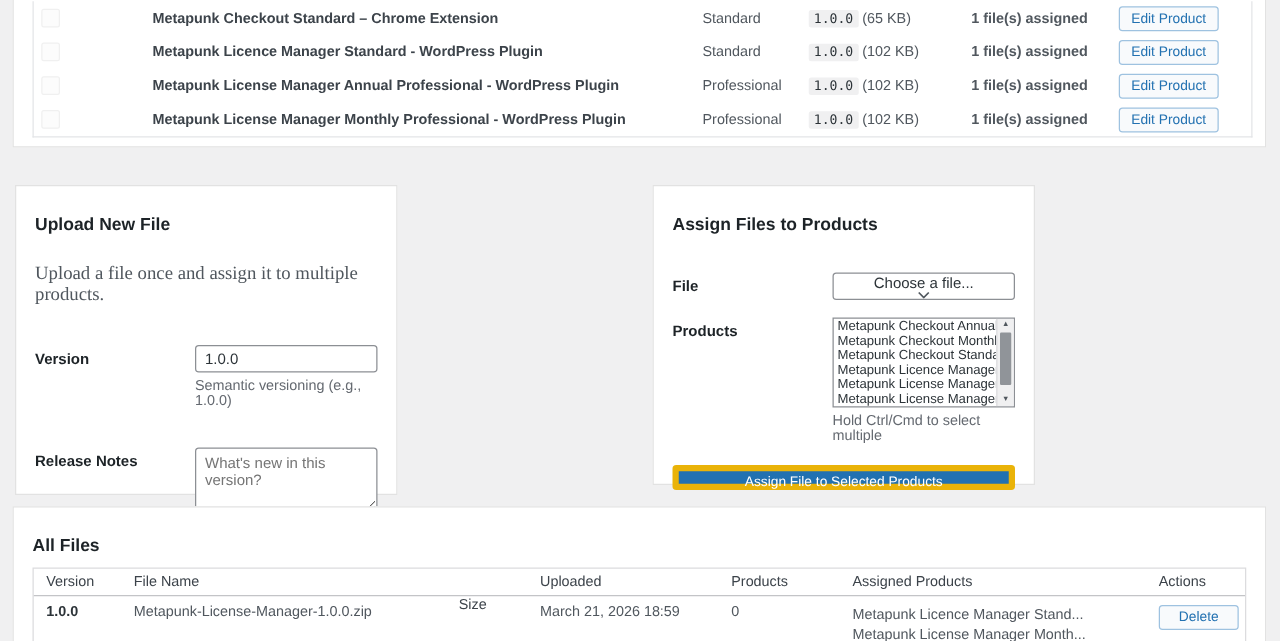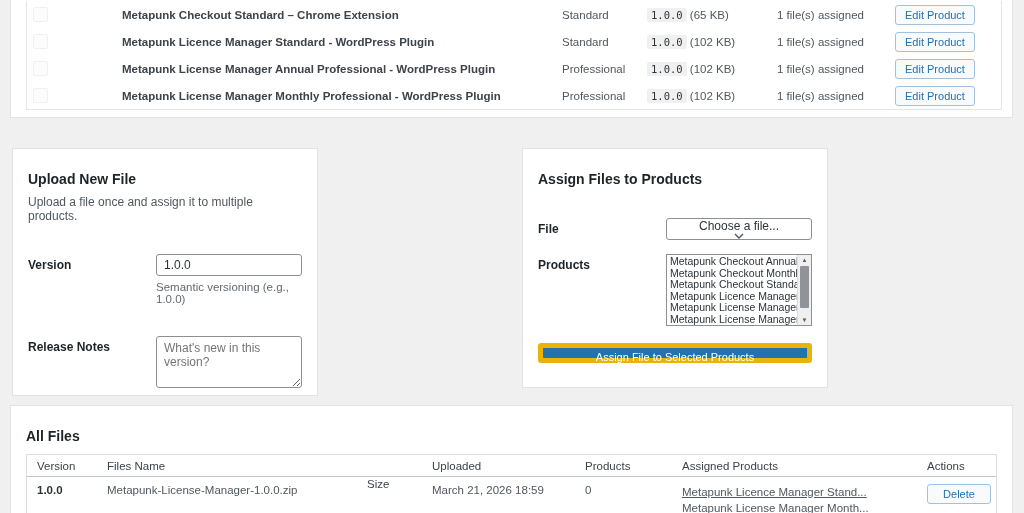--- a/index.html
+++ b/index.html
@@ -9,32 +9,32 @@
 
   
   .card-top{left:10px;top:-10px;width:1003px;height:128px;}
   .ptable{position:absolute;left:15px;right:10px;top:10px;border:1px solid #e3e5e8;border-top:none;}
   .prow{display:flex;align-items:center;height:27px;}
   .pc-thumb{width:95px;box-sizing:border-box;padding-left:6px;display:flex;align-items:center;}
   .thumb{width:13px;height:13px;border:1px solid #f0f0f0;background:#fcfcfc;border-radius:2px;}
   .pc-name{width:440px;font-size:11.5px;font-weight:700;color:#3c434a;white-space:nowrap;overflow:hidden;}
   .pc-tier{width:85px;font-size:11.5px;color:#50575e;}
   .pc-ver{width:130px;font-size:11.5px;color:#50575e;white-space:nowrap;}
-  .pc-assigned{width:118px;font-size:11.5px;color:#50575e;white-space:nowrap;}
+  .pc-assigned{width:118px;font-size:11.5px;color:#50575e;white-space:nowrap;font-weight:bold;}
   .pc-action{flex:1;}
   .badge{display:inline-block;background:#f0f0f1;font-family:"DejaVu Sans Mono",monospace;font-size:10.5px;padding:1px 4px;border-radius:2px;color:#2c3338;}
 
   .btn-secondary{display:inline-block;box-sizing:border-box;background:#f8fafc;border:1px solid #9ec2e0;color:#2271b1;border-radius:3px;font-size:11px;line-height:16px;padding:1px 9px;height:20px;cursor:pointer;font-family:inherit;}
   .btn-primary{display:block;box-sizing:border-box;width:100%;background:#2271b1;border:5px solid #eab308;color:#fff;border-radius:3px;font-size:11px;line-height:16px;height:20px;text-align:center;cursor:pointer;font-family:inherit;}
 
   
   .card-upload{left:12px;top:148px;width:306px;height:248px;padding:0 15px;}
   .card-assign{left:522px;top:148px;width:306px;height:240px;padding:0 15px;}
   .panel-title{font-size:14px;font-weight:700;color:#1d2327;margin:22px 0 0 0;}
-  .panel-desc{font-size:12px;color:#50575e;margin:8px 0 0 0;}
+  .panel-desc{font-size:15px;color:#50575e;margin:24px 0 0 0;font-family:Liberation Serif, serif;}
   .form-row{display:flex;margin-top:31px;}
   .flabel{width:128px;box-sizing:border-box;font-size:12px;font-weight:700;color:#1d2327;padding-top:4px;}
   .fcontrol{flex:1;min-width:0;}
   .txt-input{width:100%;box-sizing:border-box;height:22px;border:1px solid #8c8f94;border-radius:3px;padding:0 7px;font-size:12px;color:#2c3338;font-family:inherit;background:#fff;}
   .help{font-size:11.5px;color:#646970;margin-top:5px;}
   .ta{width:100%;box-sizing:border-box;height:52px;border:1px solid #8c8f94;border-radius:3px;padding:4px 7px;font-size:12px;color:#2c3338;font-family:inherit;background:#fff;}
   .upload-bar{height:12px;background:#f0f0f1;border-radius:2px;margin-top:6px;}
   .selectbox{box-sizing:border-box;height:22px;border:1px solid #8c8f94;border-radius:3px;display:flex;align-items:center;justify-content:space-between;padding:0 7px;font-size:12px;color:#2c3338;background:#fff;cursor:pointer;flex-direction:column;}
   .listbox{box-sizing:border-box;height:72px;border:1px solid #8c8f94;background:#fff;display:flex;overflow:hidden;}
   .lb-options{flex:1;overflow:hidden;padding-top:1px;}
@@ -51,21 +51,21 @@
   .fhead{display:flex;align-items:center;height:21px;border-bottom:1px solid #c3c4c7;font-size:11.5px;color:#3c434a;}
   .frow{display:flex;align-items:flex-start;padding-top:7px;font-size:11.5px;color:#50575e;padding-bottom:8px;}
   .ac-ver{width:80px;box-sizing:border-box;padding-left:10px;}
   .ac-name{width:260px;}
   .ac-size{width:65px;margin-top:36px;}
   .ac-up{width:153px;}
   .ac-dl{width:97px;}
   .ac-ap{width:245px;}
   .ac-act{flex:1;box-sizing:border-box;padding-right:5px;}
   .frow .ac-ver{font-weight:700;color:#2c3338;}
-  .ap-line{line-height:16px;white-space:nowrap;text-decoration:underline;}
+  .ap-line{line-height:16px;white-space:nowrap;}
   .btn-delete{width:100%;text-align:center;}
   .files-title{font-size:14px;font-weight:700;color:#1d2327;margin:22px 0 0 0;}
 </style>
 </head>
 <body>
 
 <div class="stage">
 
   <div class="card card-top">
     <div class="ptable">
@@ -173,35 +173,36 @@
             <div class="lb-option">Metapunk License Manager Monthl</div>
           </div>
           <div class="lb-scroll">
             <div class="lb-arrow">▲</div>
             <div class="lb-track">
                 <div class="lb-thumb"></div>
               </div>
             <div class="lb-arrow">▼</div>
           </div>
         </div>
+        <div class="help">Hold Ctrl/Cmd to select multiple</div>
       </div>
     </div>
 
     <div class="assign-btn-wrap">
       <button class="btn-primary">Assign File to Selected Products</button>
     </div>
   </div>
 
   <div class="card card-files">
     <h2 class="files-title">All Files</h2>
 
     <div class="ftable">
       <div class="fhead">
         <div class="ac-ver">Version</div>
-        <div class="ac-name">Files Name</div>
+        <div class="ac-name">File Name</div>
         <div class="ac-size">Size</div>
         <div class="ac-up">Uploaded</div>
         <div class="ac-dl">Products</div>
         <div class="ac-ap">Assigned Products</div>
         <div class="ac-act">Actions</div>
       </div>
 
       <div class="frow">
         <div class="ac-ver">1.0.0</div>
         <div class="ac-name">Metapunk-License-Manager-1.0.0.zip</div>

